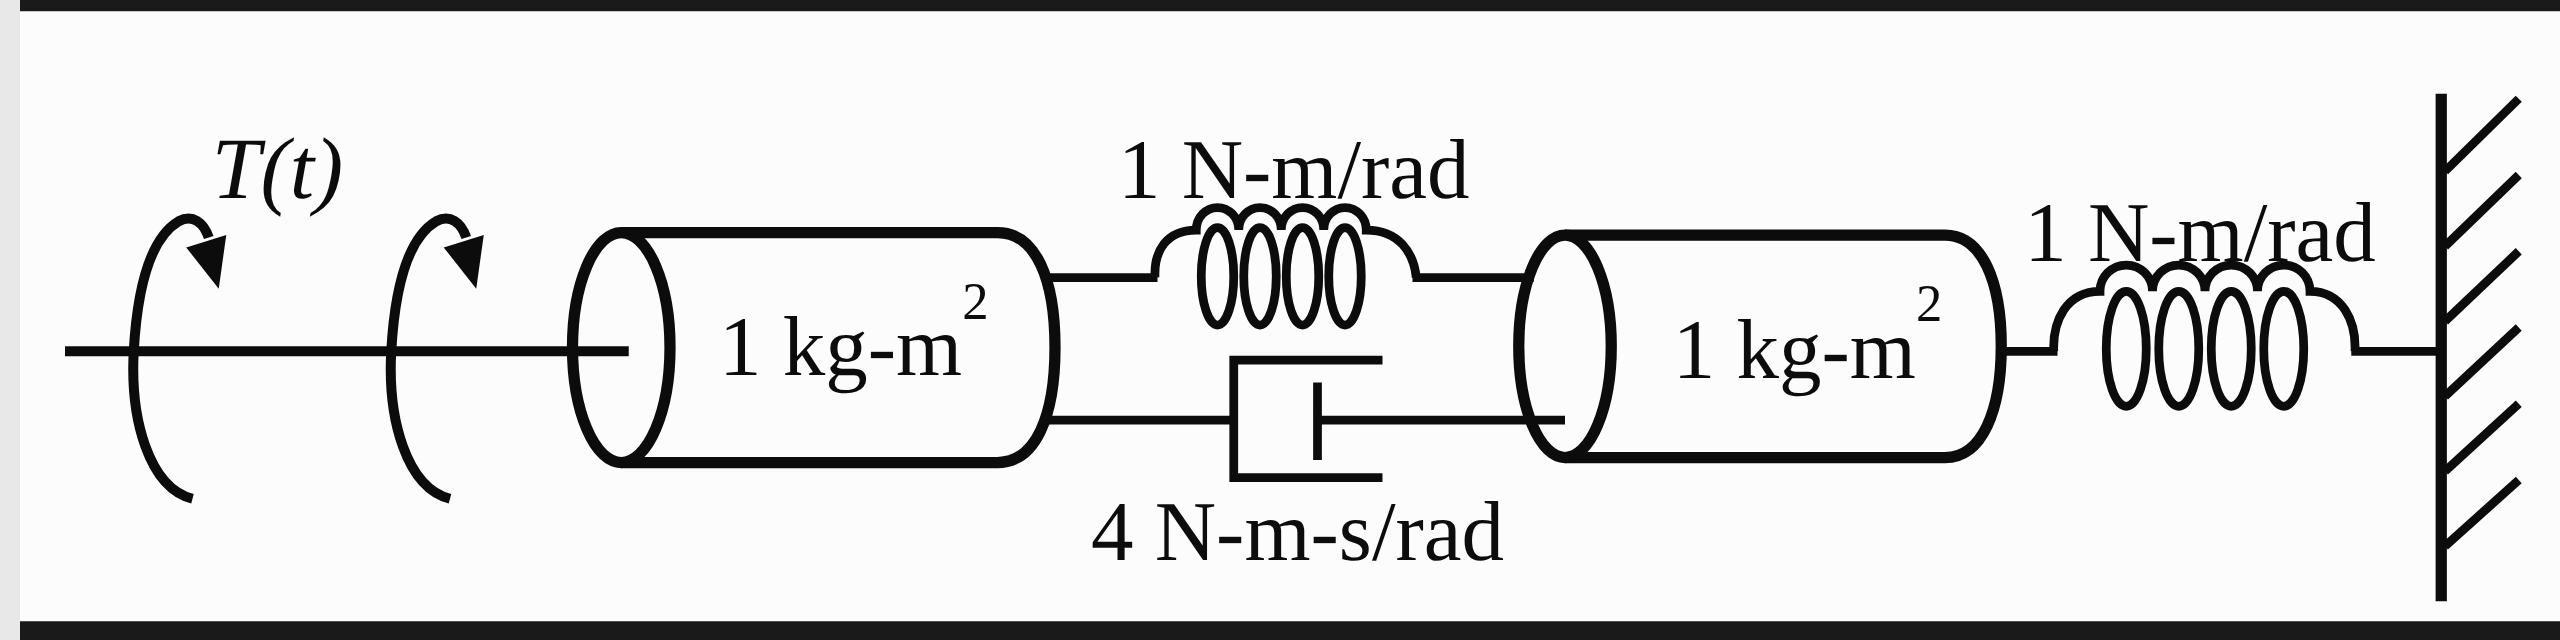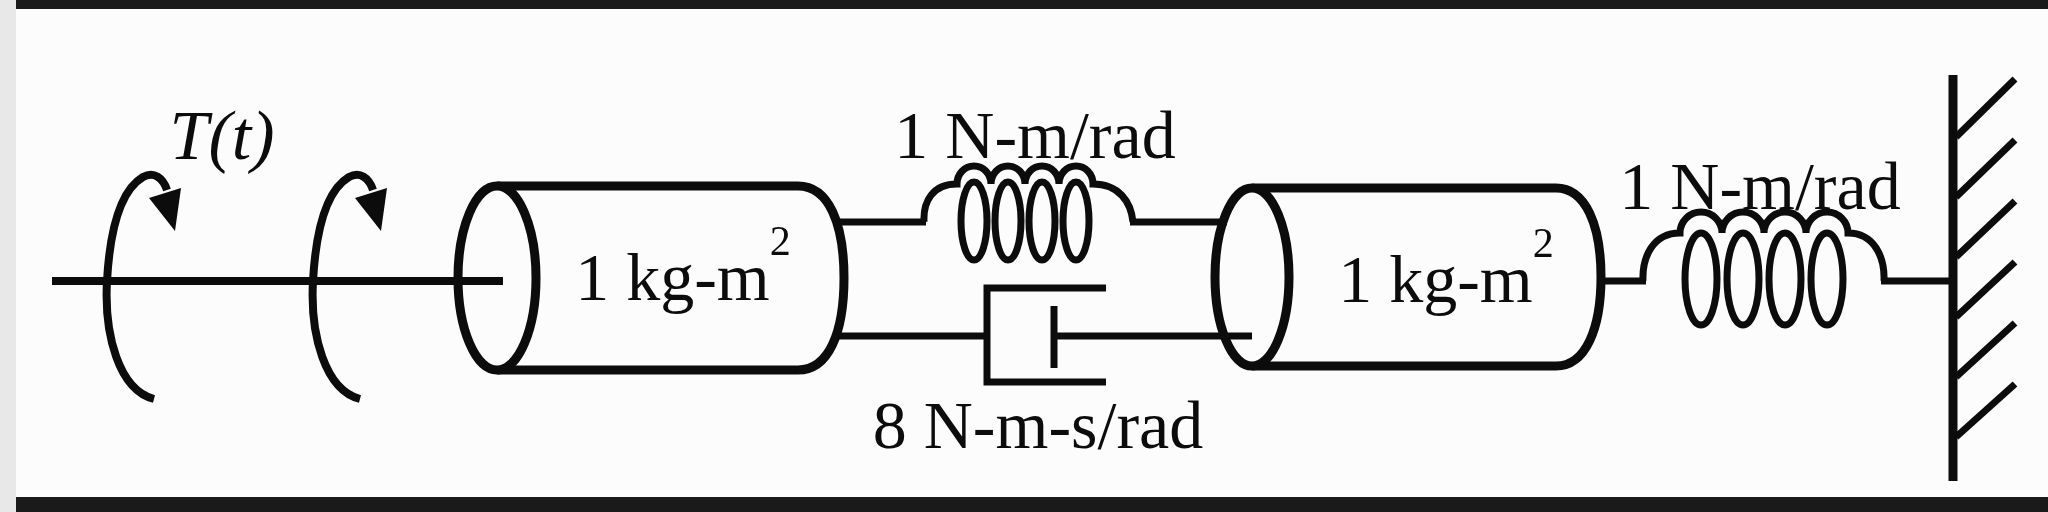--- a/index.html
+++ b/index.html
@@ -117,21 +117,21 @@
 
   <div class="lbl" style="left:667px;top:277px;">
     <span>1 kg-m</span><sup class="sp">2</sup>
   </div>
 
   <div class="lbl" style="left:1019px;top:135px;">
     <span>1 N-m/rad</span>
   </div>
 
   <div class="lbl" style="left:1022px;top:425px;">
-    <span>8 N-m-s/rad</span>
+    <span>4 N-m-s/rad</span>
   </div>
 
   <div class="lbl" style="left:1430px;top:279px;">
     <span>1 kg-m</span><sup class="sp">2</sup>
   </div>
 
   <div class="lbl" style="left:1744px;top:186px;">
     <span>1 N-m/rad</span>
   </div>
 

